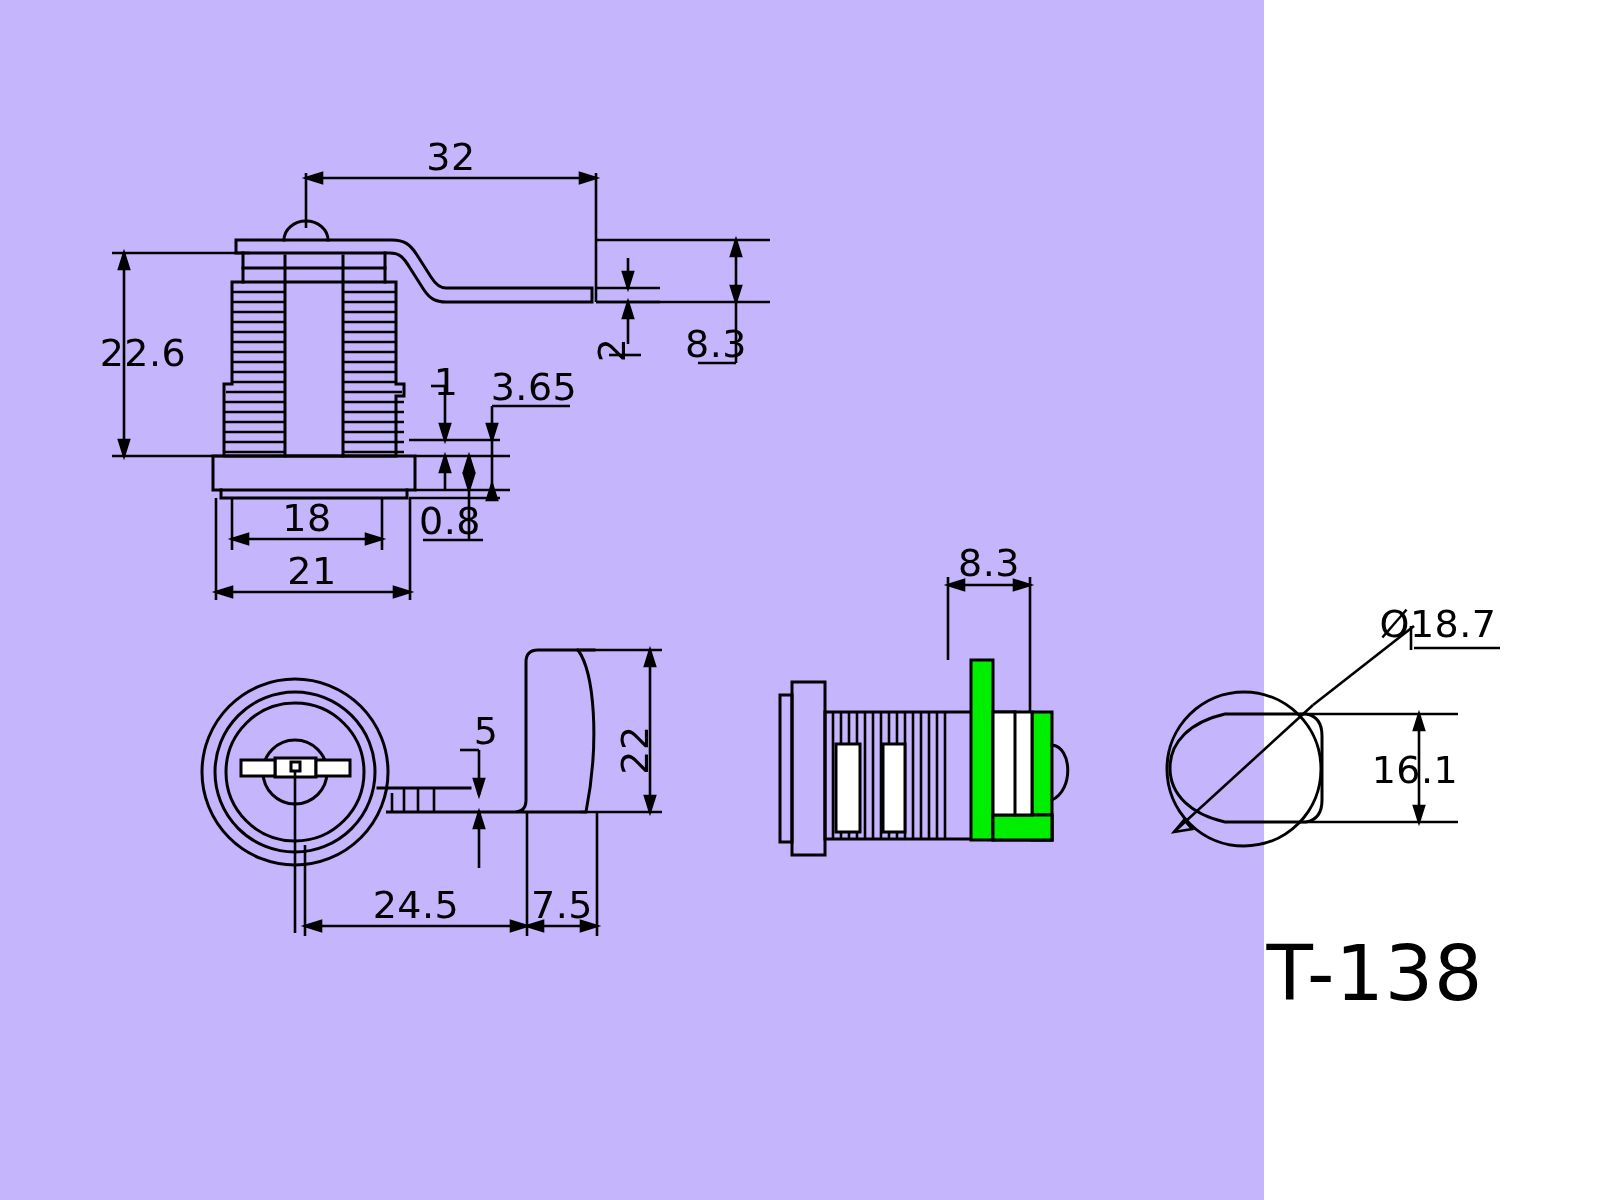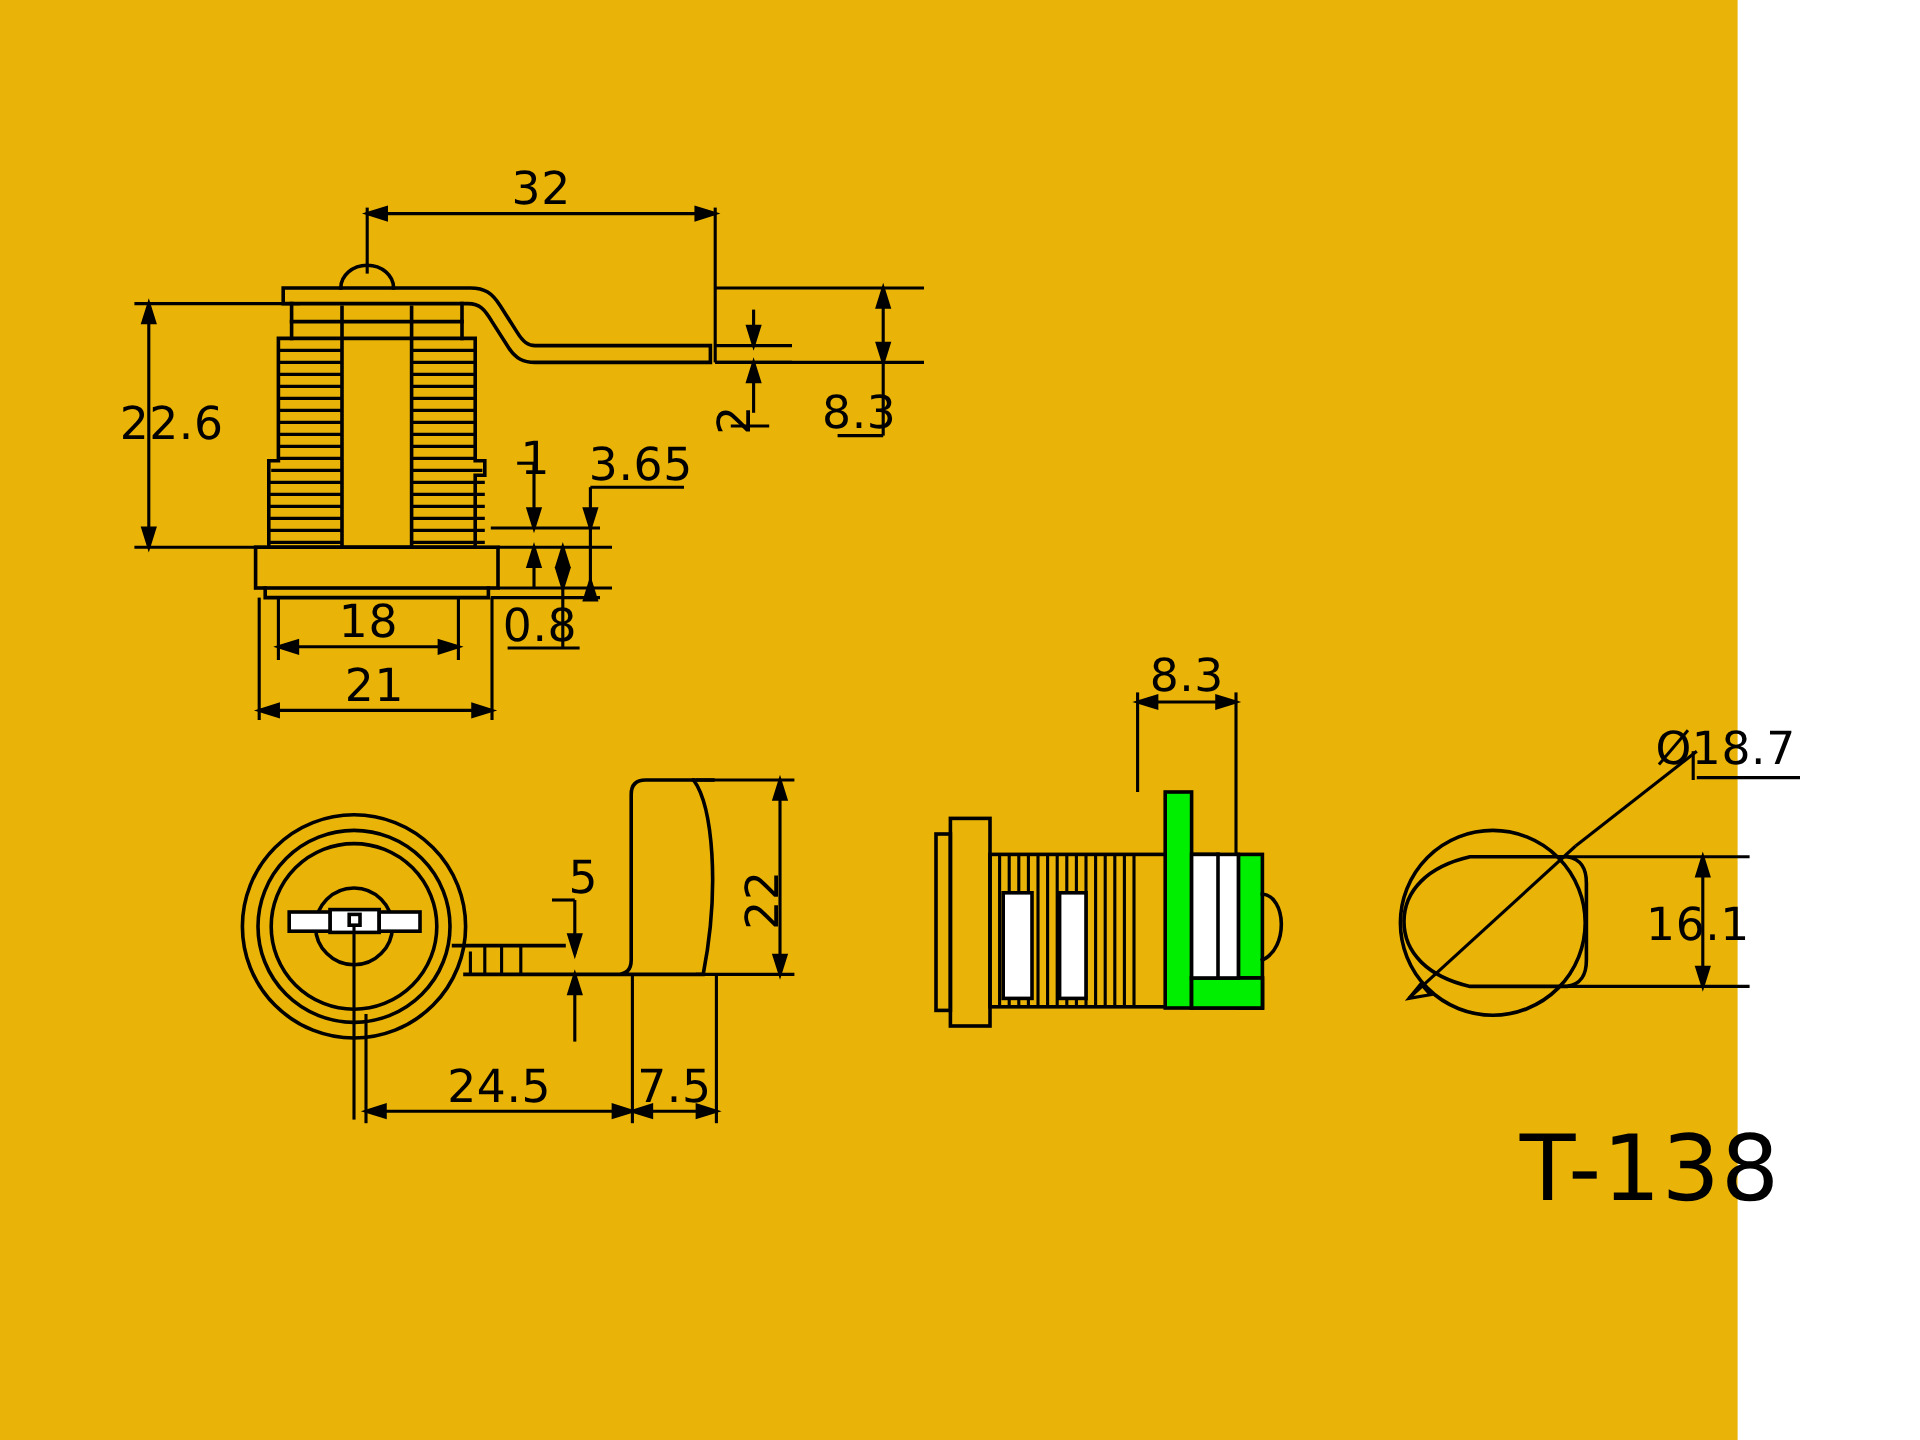--- a/index.html
+++ b/index.html
@@ -11,23 +11,23 @@
   body {
     width: 1600px;
     height: 1200px;
     font-family: "DejaVu Sans", "Liberation Sans", sans-serif;
     overflow: hidden;
     position: relative;
   }
   #sheet {
     position: absolute;
     left: 0; top: 0;
-    width: 1448px;
+    width: 1264px;
     height: 1200px;
-    background: #eab308;
+    background: #c4b5fd;
   }
   svg.drawing {
     position: absolute;
     left: 0; top: 0;
     width: 1600px;
     height: 1200px;
     display: block;
   }
   .ln { stroke: #000000; fill: none; stroke-width: 3; stroke-linecap: square; stroke-linejoin: miter; }
   .thin { stroke: #000000; fill: none; stroke-width: 2.6; stroke-linecap: butt; }

